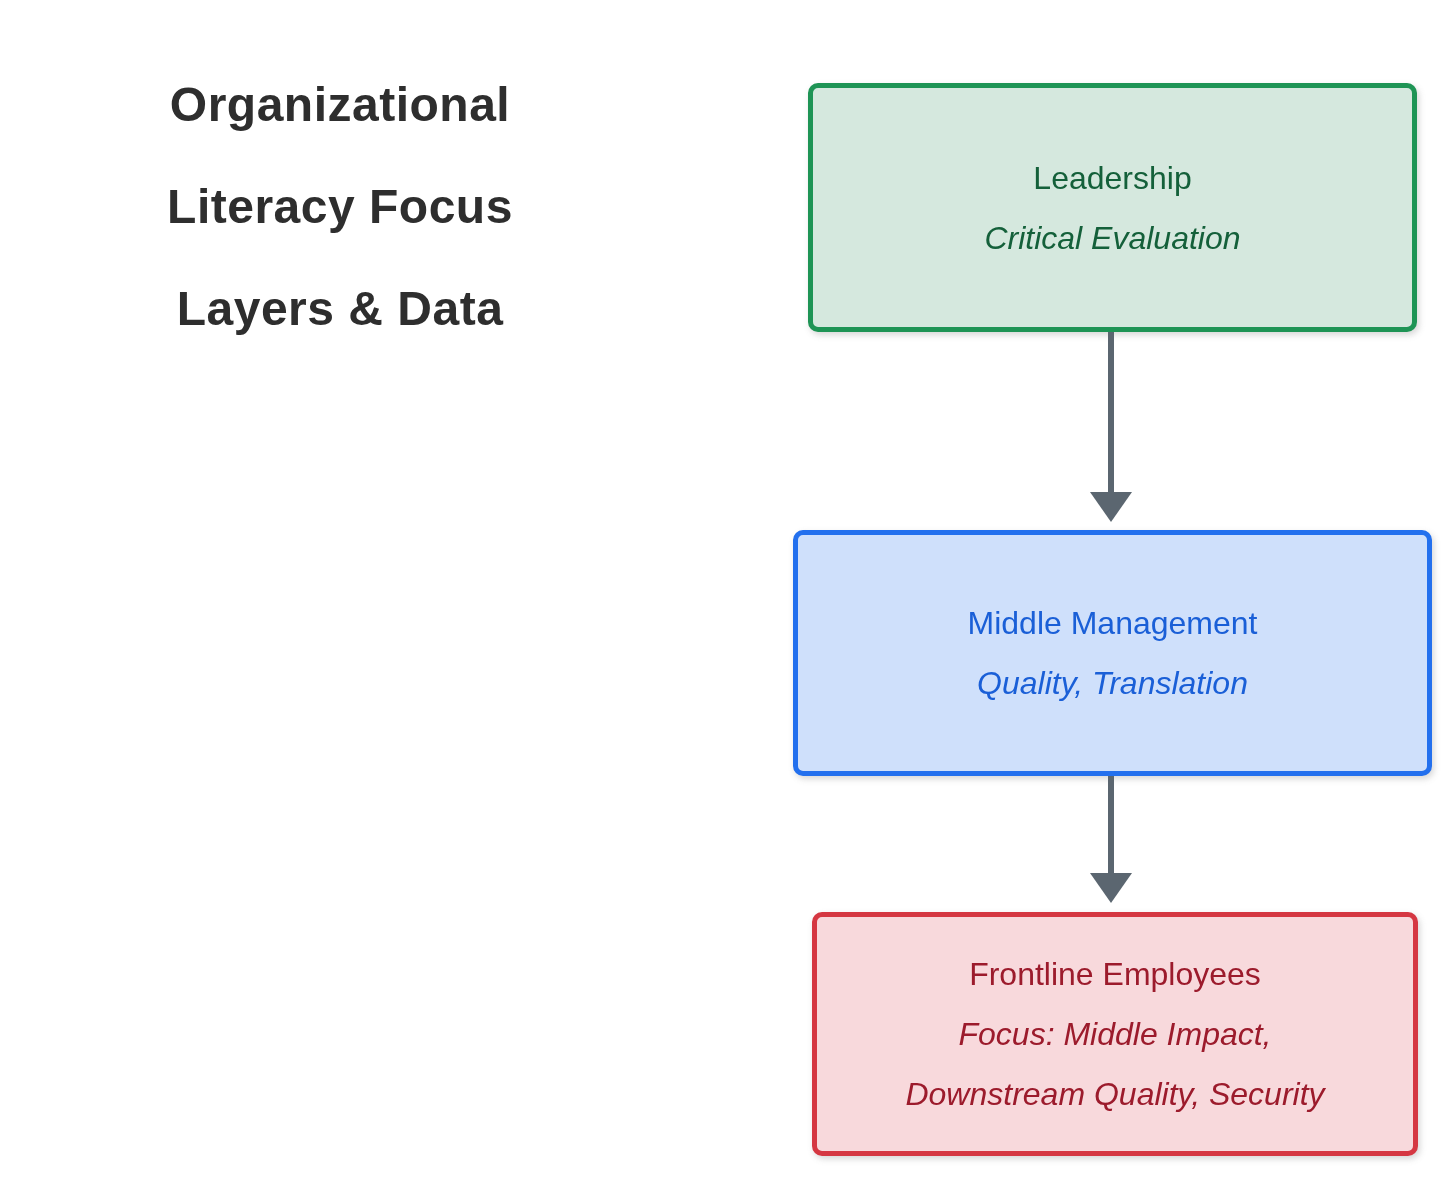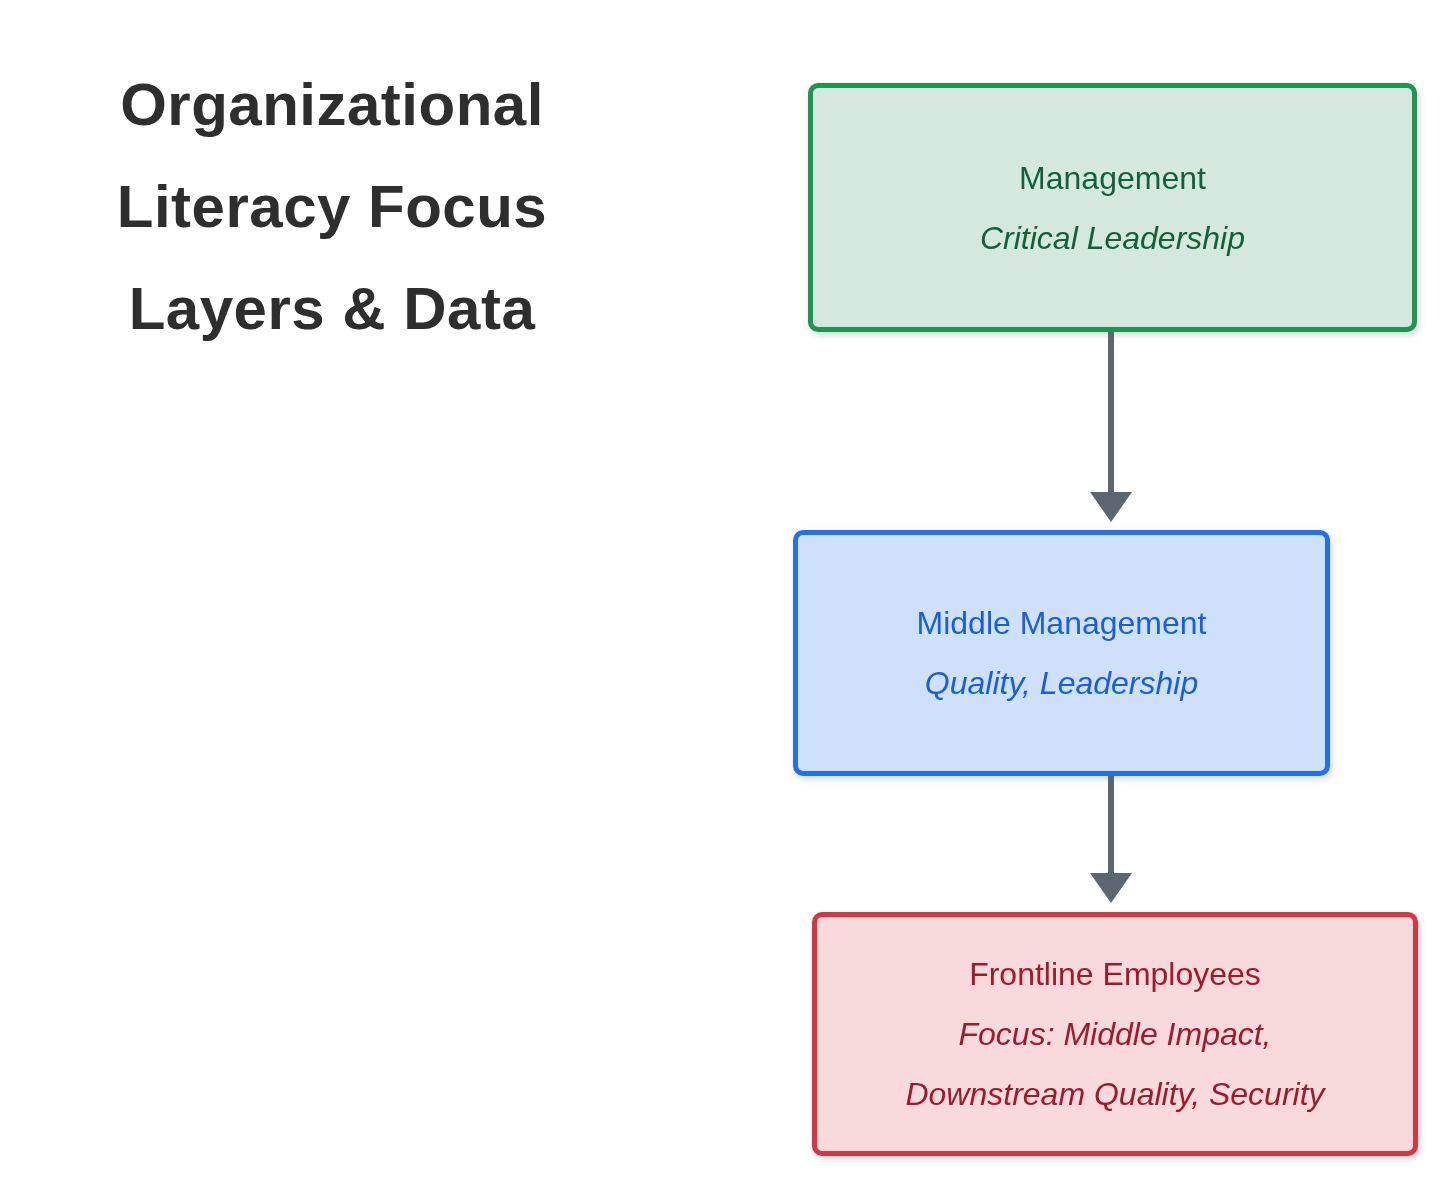--- a/index.html
+++ b/index.html
@@ -10,26 +10,26 @@
   }
   .canvas {
     position: relative;
     width: 1456px;
     height: 1182px;
     background: #ffffff;
     overflow: hidden;
   }
   .title {
     position: absolute;
-    left: 52px;
+    left: 60px;
     top: 54px;
     width: 560px;
     margin: 0;
     text-align: center;
-    font-size: 60px;
+    font-size: 48px;
     line-height: 102px;
     font-weight: 700;
     color: #2e2e2e;
     letter-spacing: 0.5px;
   }
   .title span { display: block; }
   .node {
     position: absolute;
     box-sizing: border-box;
     border: 5px solid #000;
@@ -37,21 +37,21 @@
     display: flex;
     flex-direction: column;
     justify-content: center;
     align-items: center;
     text-align: center;
     font-size: 32px;
     line-height: 60px;
     box-shadow: 2px 3px 6px rgba(110,110,110,0.28);
   }
   .node-leadership   { left: 808px; top: 83px;  width: 609px; height: 249px; }
-  .node-middle       { left: 793px; top: 530px; width: 537px; height: 246px; }
+  .node-middle       { left: 793px; top: 530px; width: 639px; height: 246px; }
   .node-frontline    { left: 812px; top: 912px; width: 606px; height: 244px; }
   .node-label { font-style: normal; }
   .node-focus { font-style: italic; }
   .arrow-line {
     position: absolute;
     width: 6px;
     background: #5b6670;
   }
   .arrow-line-1 { left: 1108px; top: 332px; height: 160px; }
   .arrow-line-2 { left: 1108px; top: 776px; height: 97px; }
@@ -71,30 +71,30 @@
 
 <div class="canvas">
 
   <h1 class="title" style="color: rgb(46, 46, 46);">
     <span>Organizational</span>
     <span>Literacy Focus</span>
     <span>Layers &amp; Data</span>
   </h1>
 
   <div class="node node-leadership" style="background: rgb(213, 232, 222); border-color: rgb(30, 148, 85); color: rgb(20, 96, 58);">
-    <div class="node-label">Management</div>
-    <div class="node-focus">Critical Leadership</div>
+    <div class="node-label">Leadership</div>
+    <div class="node-focus">Critical Evaluation</div>
   </div>
 
   <div class="arrow-line arrow-line-1" style="background: rgb(91, 102, 112);"></div>
   <div class="arrow-head arrow-head-1" style="border-top-color: rgb(91, 102, 112);"></div>
 
   <div class="node node-middle" style="background: rgb(207, 224, 251); border-color: rgb(35, 112, 238); color: rgb(26, 95, 215);">
     <div class="node-label">Middle Management</div>
-    <div class="node-focus">Quality, Leadership</div>
+    <div class="node-focus">Quality, Translation</div>
   </div>
 
   <div class="arrow-line arrow-line-2" style="background: rgb(91, 102, 112);"></div>
   <div class="arrow-head arrow-head-2" style="border-top-color: rgb(91, 102, 112);"></div>
 
   <div class="node node-frontline" style="background: rgb(248, 217, 220); border-color: rgb(213, 55, 66); color: rgb(156, 27, 44);">
     <div class="node-label">Frontline Employees</div>
     <div class="node-focus">Focus: Middle Impact,</div>
     <div class="node-focus">Downstream Quality, Security</div>
   </div>

